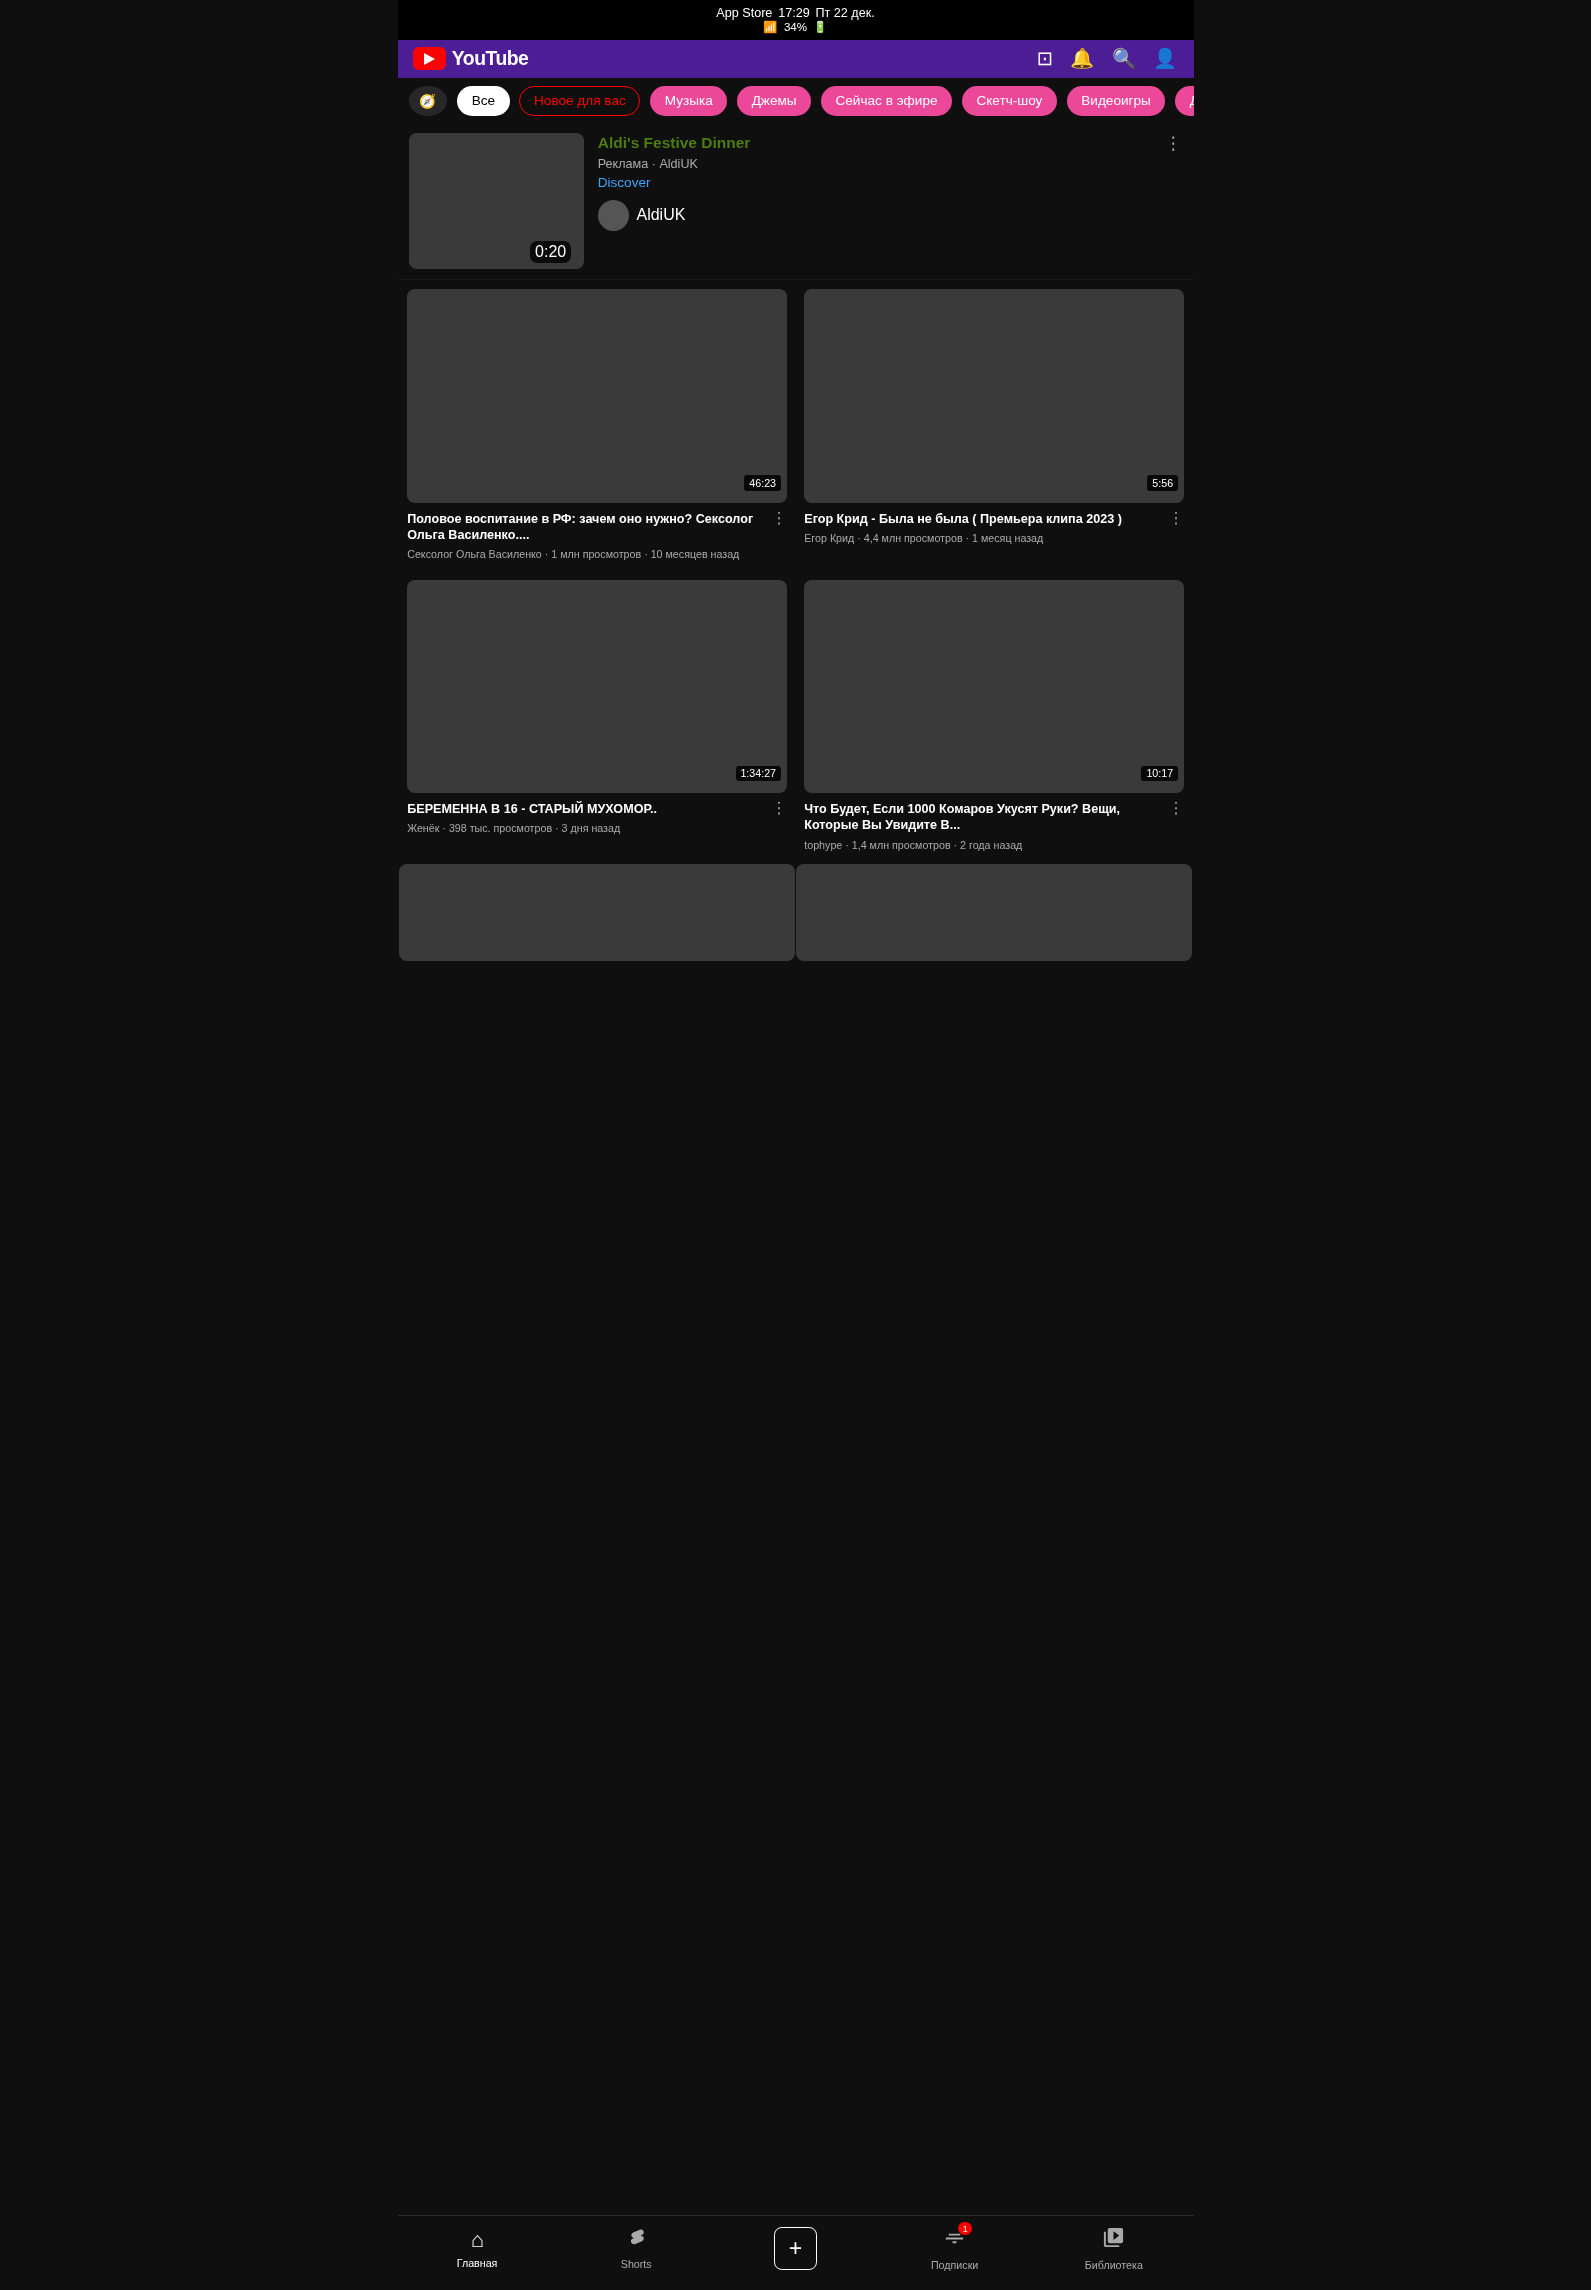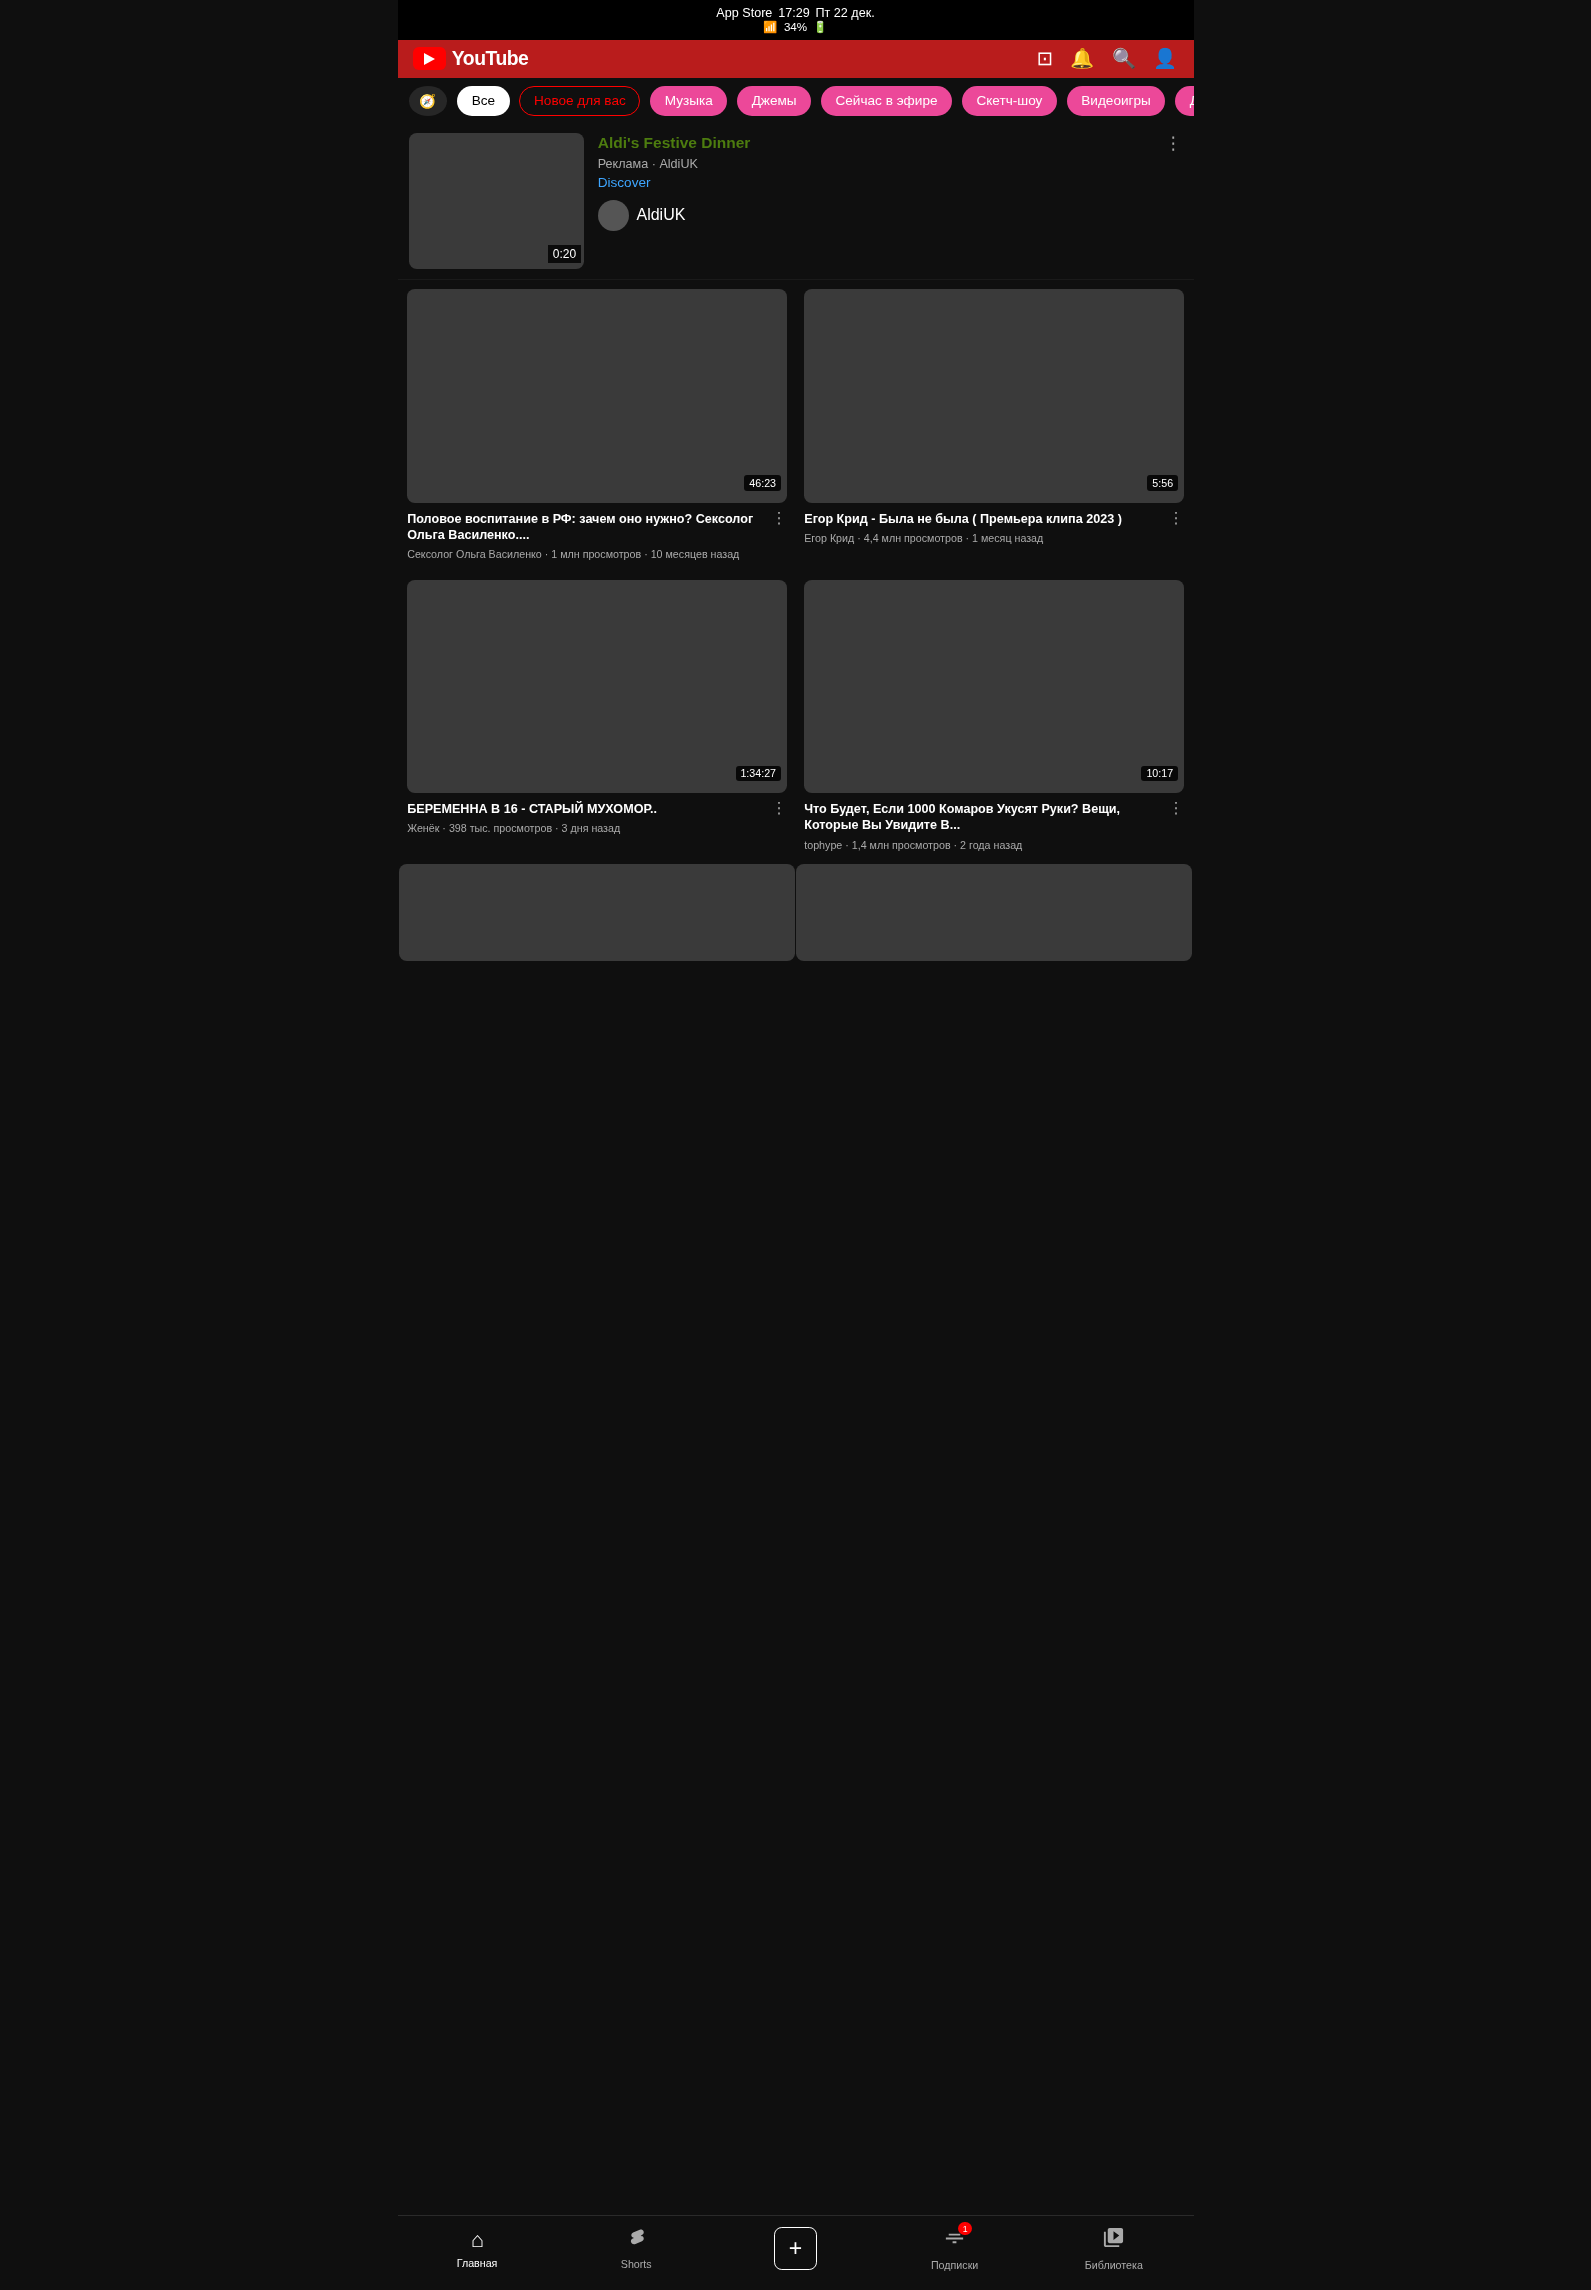--- a/index.html
+++ b/index.html
@@ -23,21 +23,21 @@
       font-size: 12.6px;
       color: #fff;
       background: #000;
       flex-direction: column;
     }
     .status-left { display: flex; gap: 5.8px; align-items: center; }
     .status-right { display: flex; gap: 5.8px; align-items: center; font-size: 11.6px; }
 
     
     .header {
-      background: #b91c1c;
+      background: #4c1d95;
       display: flex;
       align-items: center;
       justify-content: space-between;
       padding: 7.8px 15.5px;
     }
     .logo { display: flex; align-items: center; gap: 5.8px; }
     .logo-icon {
       background: #ff0000;
       border-radius: 5.8px;
       width: 33px;
@@ -116,26 +116,26 @@
       width: 175px;
       height: 136px;
       background: #3a3a3a;
       border-radius: 7.8px;
       flex-shrink: 0;
       position: relative;
     }
     .ad-thumb-time {
       position: absolute;
       bottom: 5.8px;
-      right: 3px;
+      right: 13px;
       background: rgba(0,0,0,0.8);
       color: #fff;
-      font-size: 12px;
+      font-size: 16px;
       padding: 1.9px 4.9px;
-      border-radius: 0;
+      border-radius: 7px;
     }
     .ad-info { flex: 1; }
     .ad-title { font-size: 15.5px; font-weight: 600; color: #4d7c0f; line-height: 1.3; margin-bottom: 3.9px; }
     .ad-label { font-size: 12.6px; color: #aaa; margin-bottom: 3.9px; }
     .ad-discover { font-size: 13.6px; color: #3ea6ff; font-weight: 500; margin-bottom: 9.7px; }
     .ad-channel { display: flex; align-items: center; gap: 7.8px; }
     .ad-avatar {
       width: 31px;
       height: 31px;
       border-radius: 50%;

